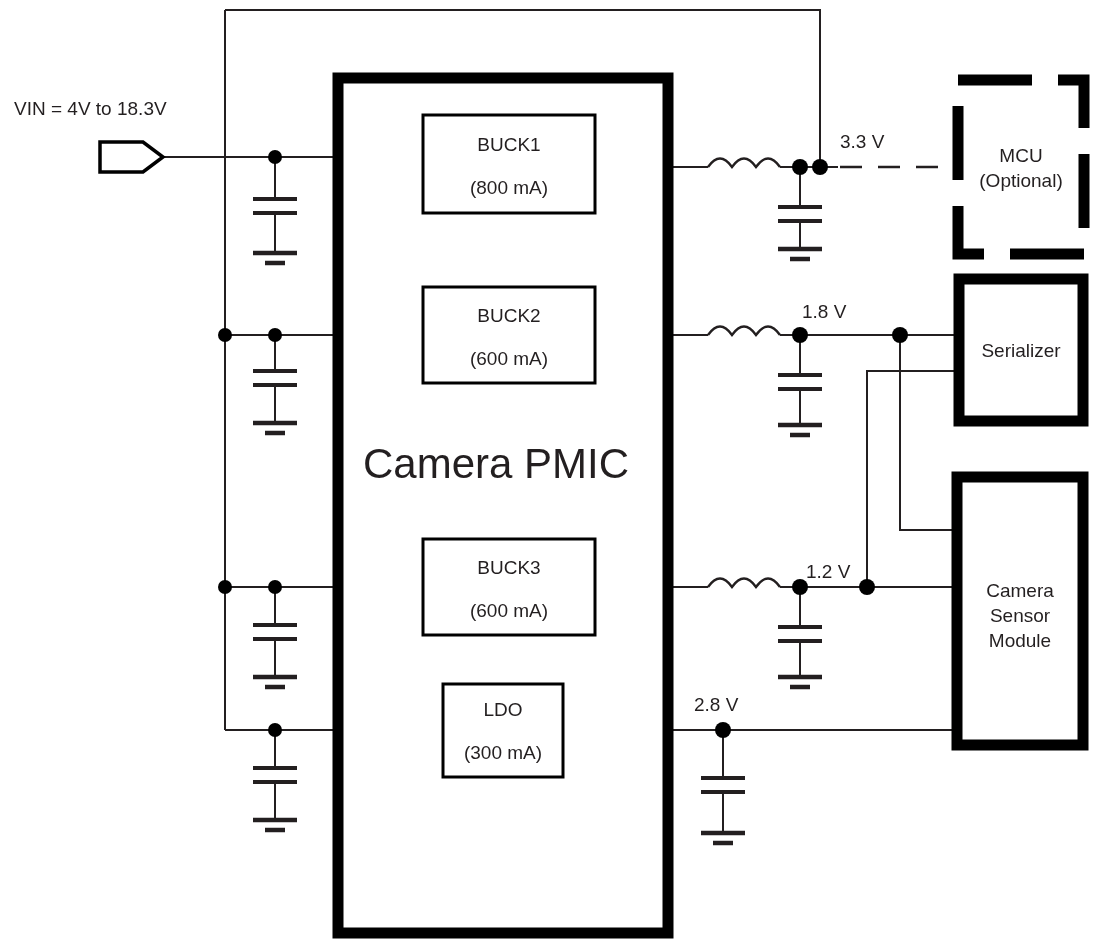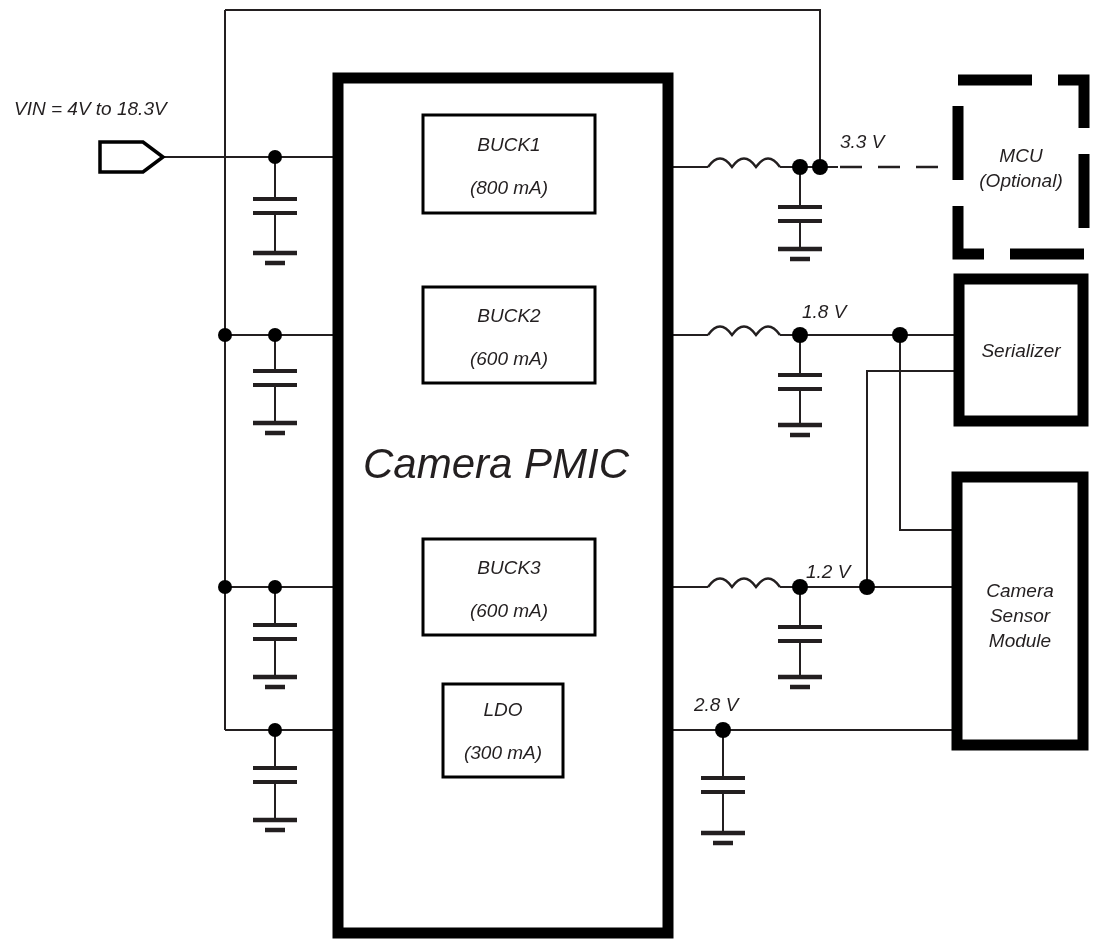--- a/index.html
+++ b/index.html
@@ -7,21 +7,20 @@
     margin: 0;
     padding: 0;
     background: #ffffff;
   }
   #canvas {
     position: relative;
     width: 868px;
     height: 952px;
     background: #ffffff;
     font-family: "Liberation Sans", sans-serif;
-    font-style: italic;
   }
   svg.diagram {
     position: absolute;
     top: 0; left: 0;
     width: 1100px;
     height: 952px;
   }
   .wire {
     stroke: #231f20;
     stroke-width: 2;

